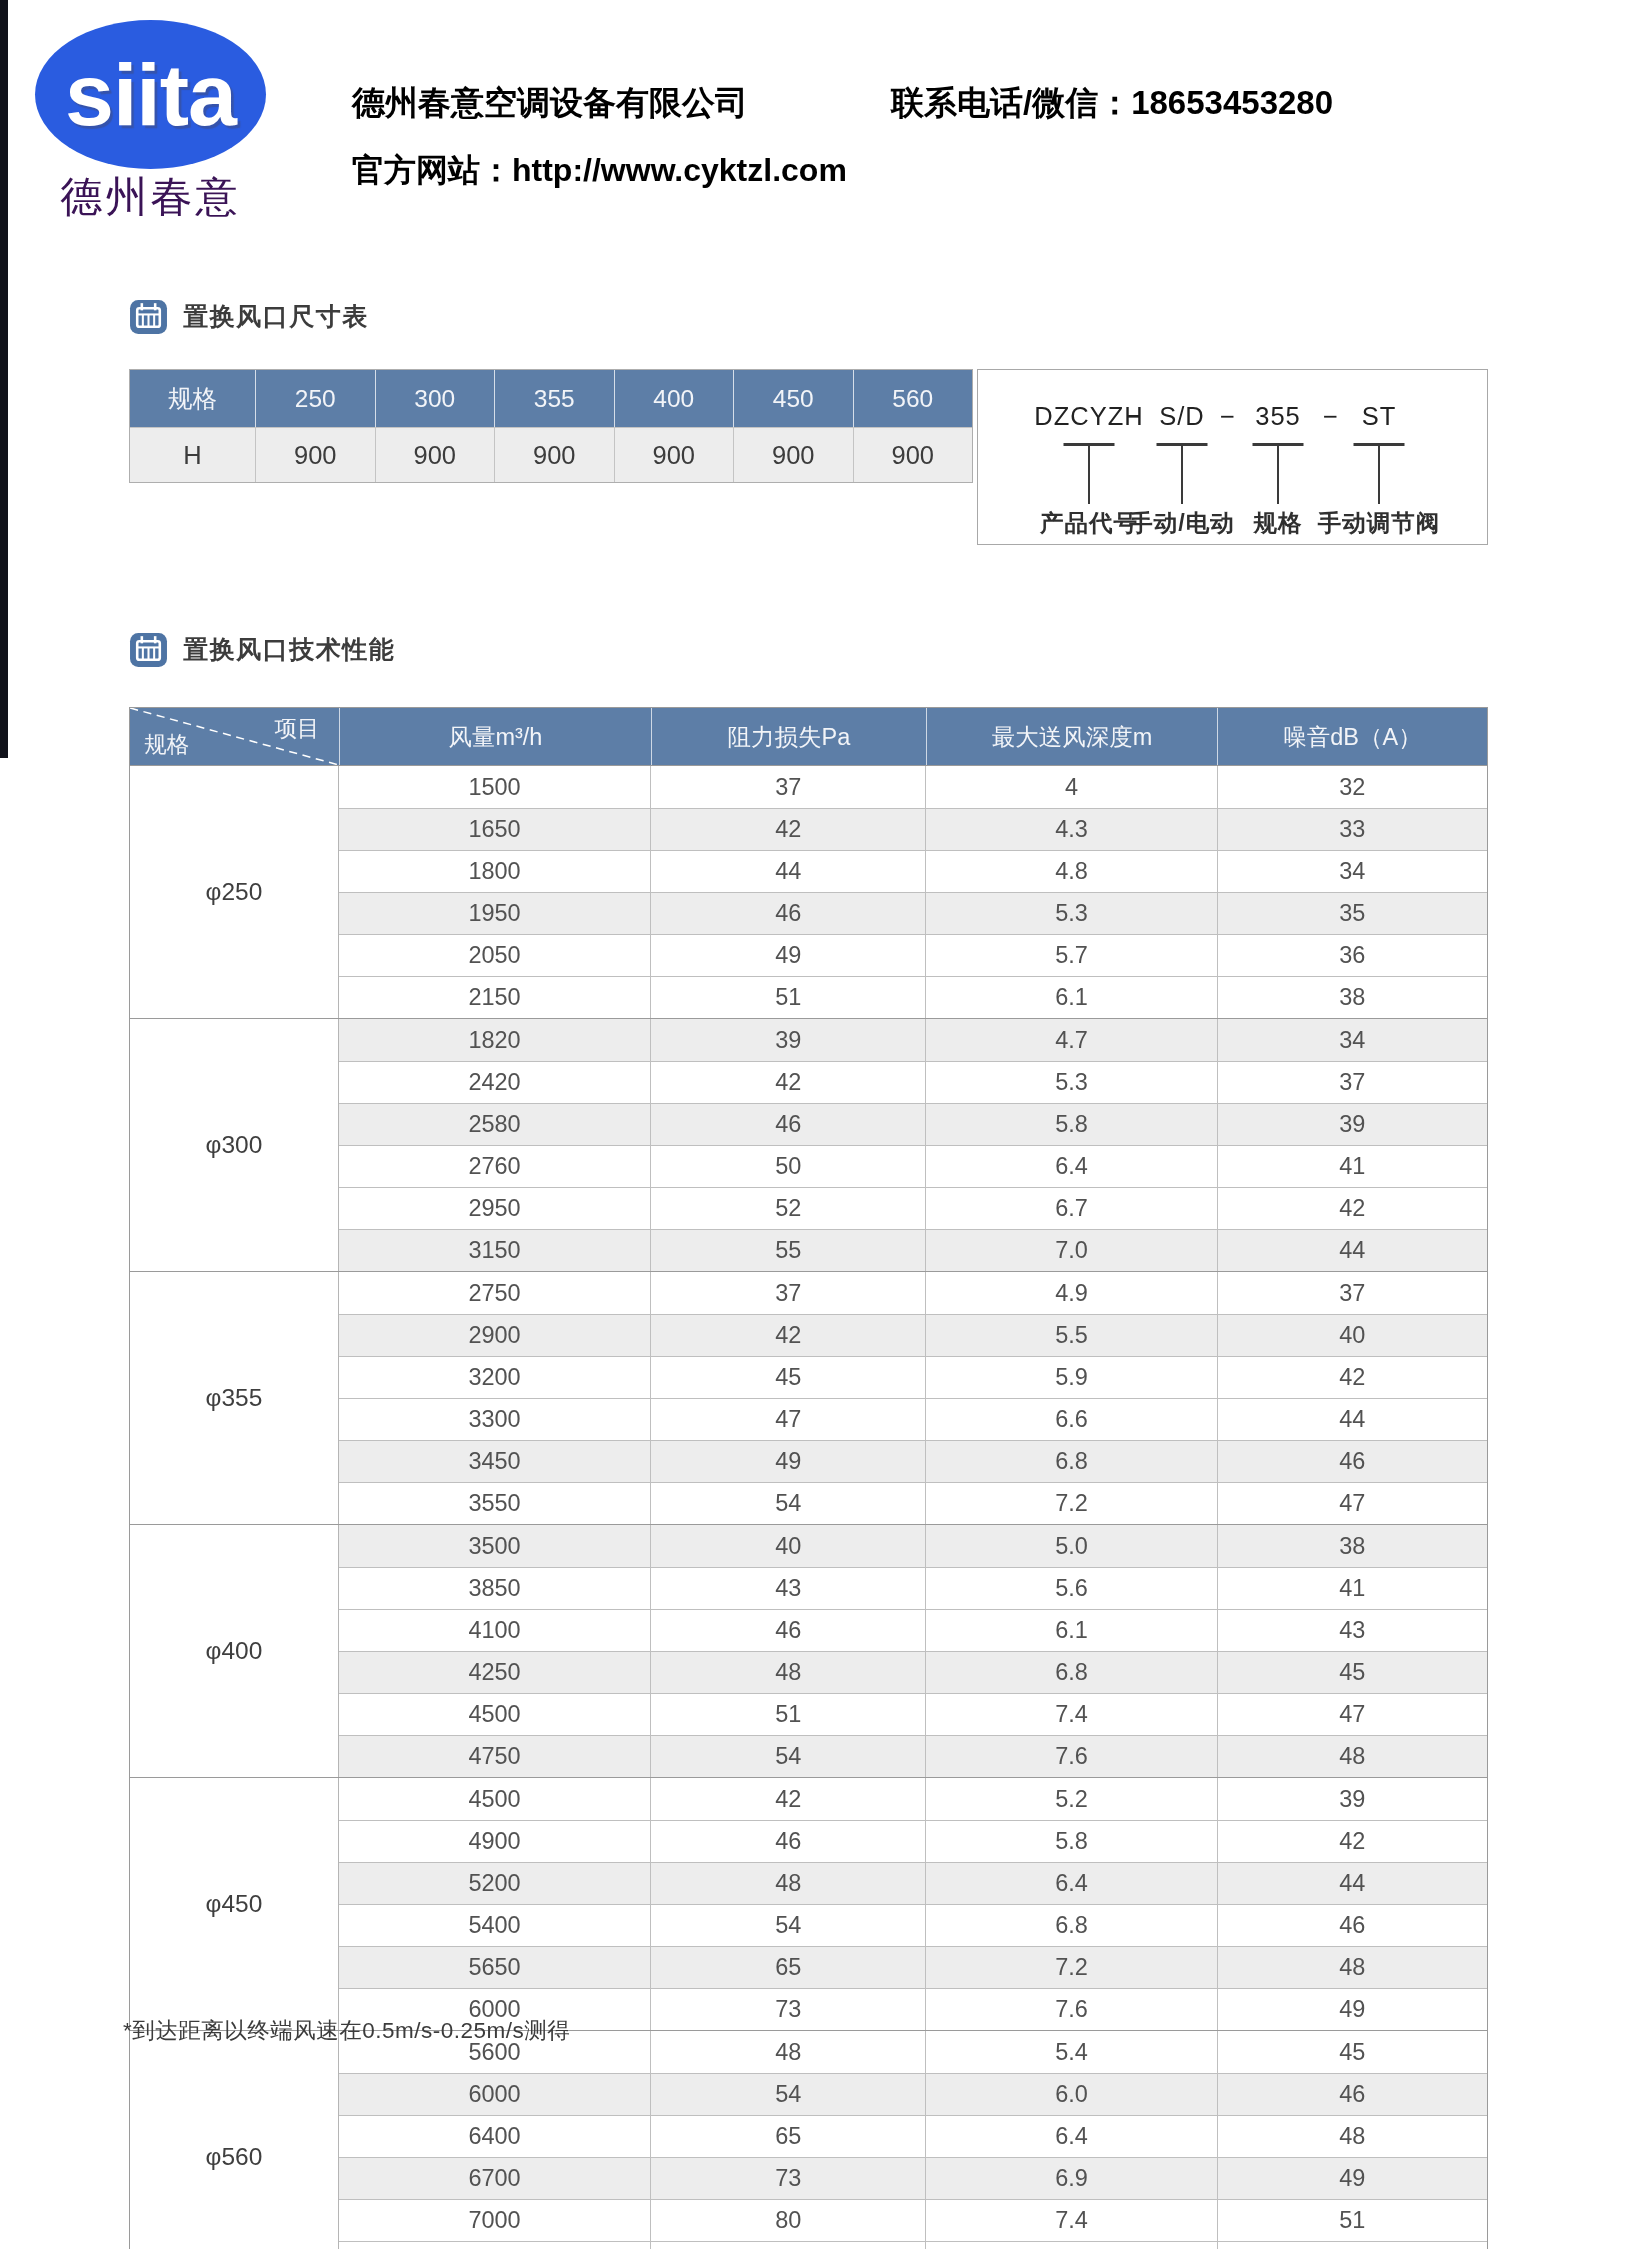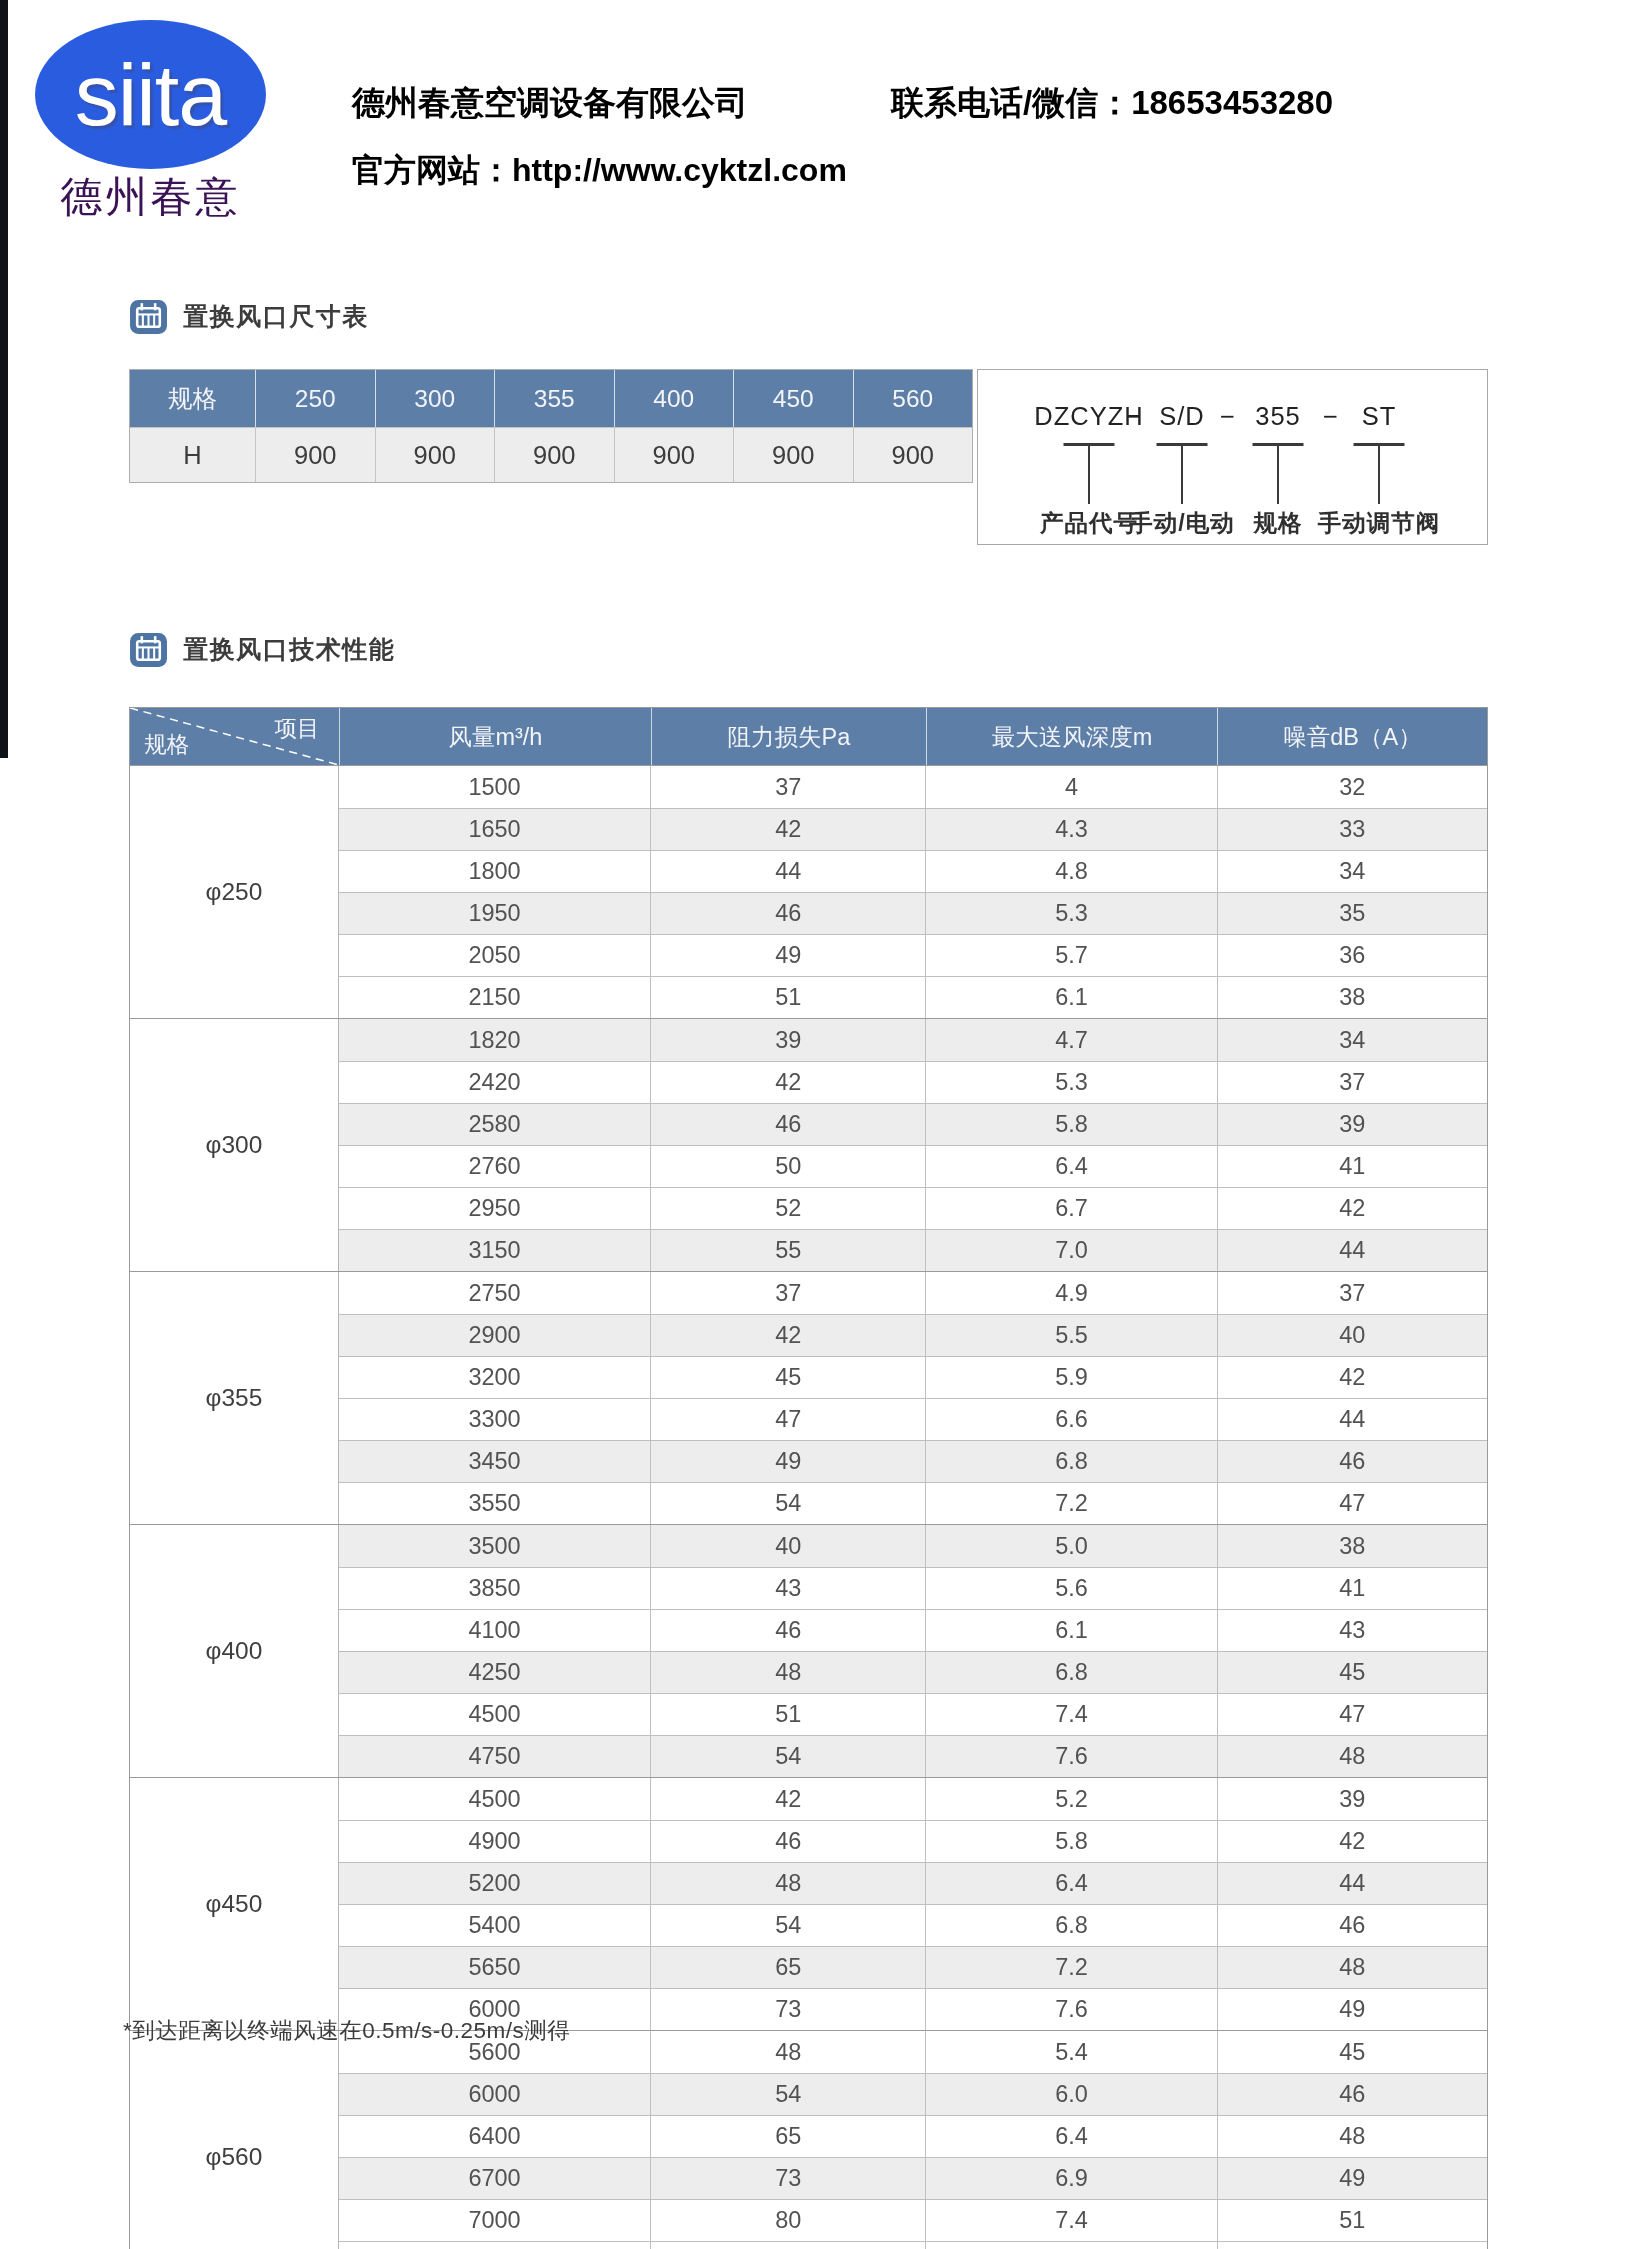--- a/index.html
+++ b/index.html
@@ -3,21 +3,21 @@
 <meta charset="utf-8">
 <style>
   html,body{margin:0;padding:0;background:#ffffff;}
   .page{position:relative;width:1650px;height:2250px;background:#ffffff;overflow:hidden;
         font-family:"Liberation Sans","DejaVu Sans",sans-serif;}
   .scan-bar{position:absolute;left:0;top:0;width:8.2px;height:758px;background:#10121a;}
 
   
   .logo-ellipse{position:absolute;left:35px;top:20.4px;width:231px;height:149px;border-radius:50%;
      background:#2a5ce0;display:flex;align-items:center;justify-content:center;}
-  .logo-ellipse span{color:#fff;font-size:88px;font-weight:400;letter-spacing:-1px;
+  .logo-ellipse span{color:#fff;font-size:88px;font-weight:700;letter-spacing:-1px;
      text-shadow:2.6px 2.6px 1px rgba(70,70,95,.40);}
   .logo-caption{position:absolute;left:35px;top:169px;width:231px;text-align:center;
      font-size:42px;font-weight:500;color:#3a1356;letter-spacing:3.1px;}
   .company-name{position:absolute;left:352px;top:81px;font-size:33px;font-weight:700;color:#000;}
   .contact-line{position:absolute;left:891px;top:81px;font-size:33px;font-weight:700;color:#000;}
   .website-line{position:absolute;left:352px;top:149px;font-size:32px;font-weight:700;color:#000;}
 
   
   .section-title{position:absolute;display:flex;align-items:center;gap:15.3px;}
   .section-title .ttl{font-size:25px;font-weight:700;color:#3c3c3c;letter-spacing:1.5px;}

